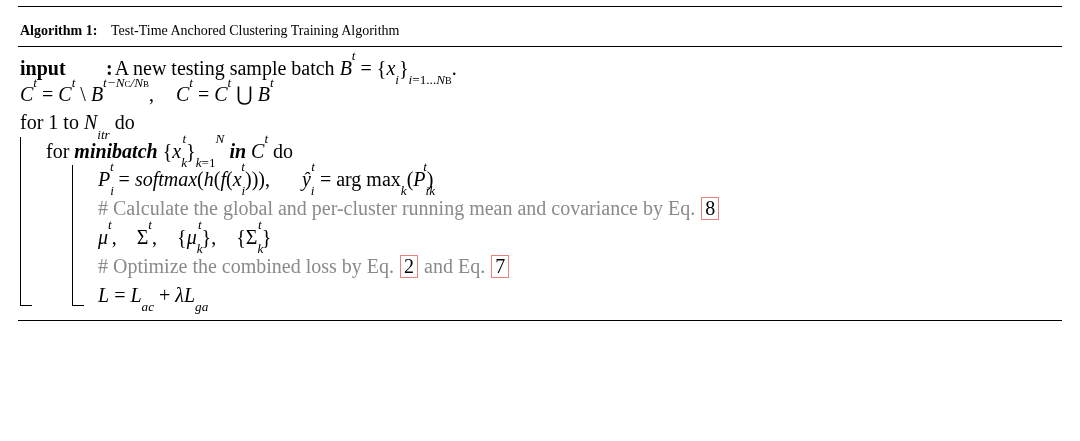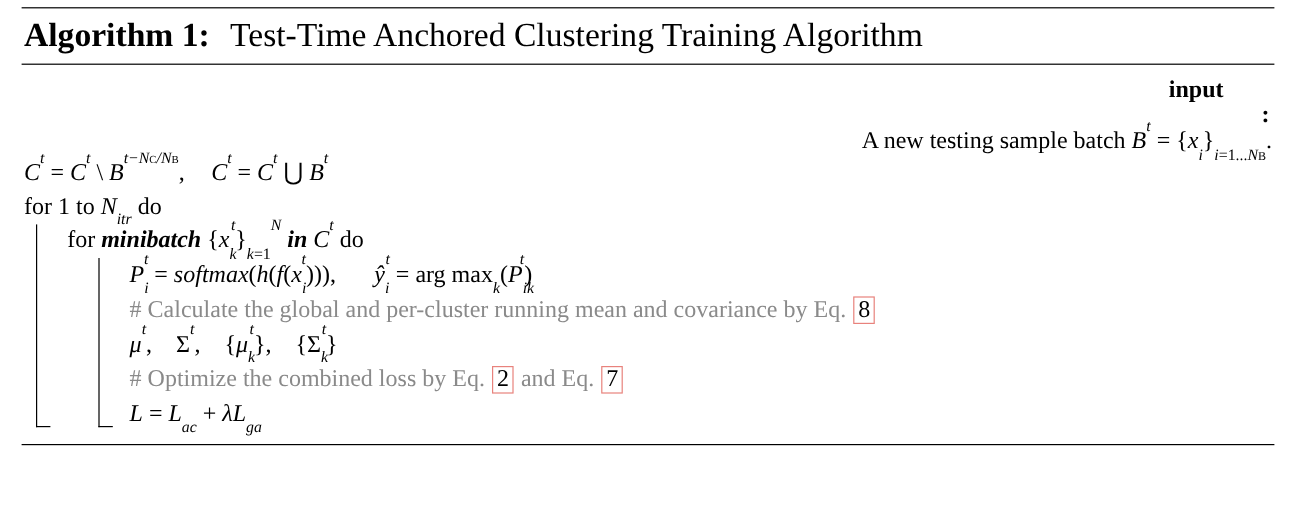--- a/index.html
+++ b/index.html
@@ -25,24 +25,25 @@
 
   .rule {
     border: 0;
     border-top: 1.6px solid #000;
     margin: 0;
     width: 100%;
   }
   .rule.thin { border-top-width: 1.1px; }
 
   .caption {
-    font-size: 28px;
+    font-size: 14px;
     line-height: 1.25;
     padding: 5px 2px 6px 2px;
     white-space: nowrap;
+    margin-top: 10px;
   }
   .caption .algo-label {
     font-weight: bold;
   }
 
   .body {
     padding: 8px 2px 10px 2px;
     font-size: 20px;
     line-height: 1.06;
   }
@@ -66,40 +67,38 @@
     position: relative;
   }
   sub { bottom: -0.32em; }
   sup { top: -0.52em; }
 
   .kw { font-weight: normal; }
 
   
   .inputrow {
     display: flex;
-    align-items: flex-end;
+    align-items: flex-start;
     white-space: nowrap;
     padding: 3px 0 2px 0;
-    flex-direction: column;
   }
   .inputrow .lbl {
     font-weight: bold;
     width: 86px;
     display: inline-block;
   }
   .inputrow .colon {
     font-weight: bold;
     padding-right: 2px;
   }
 
   
   .block {
     position: relative;
     padding-left: 26px;
-    margin-left: 10px;
   }
   .block::before {
     content: "";
     position: absolute;
     left: 0;
     top: 0;
     bottom: 4px;
     border-left: 1.4px solid #000;
   }
   .block::after {

